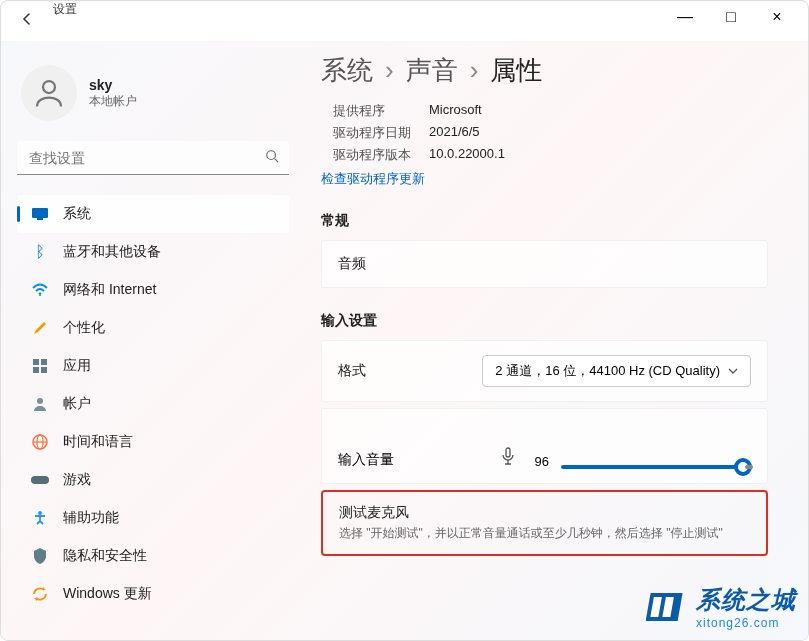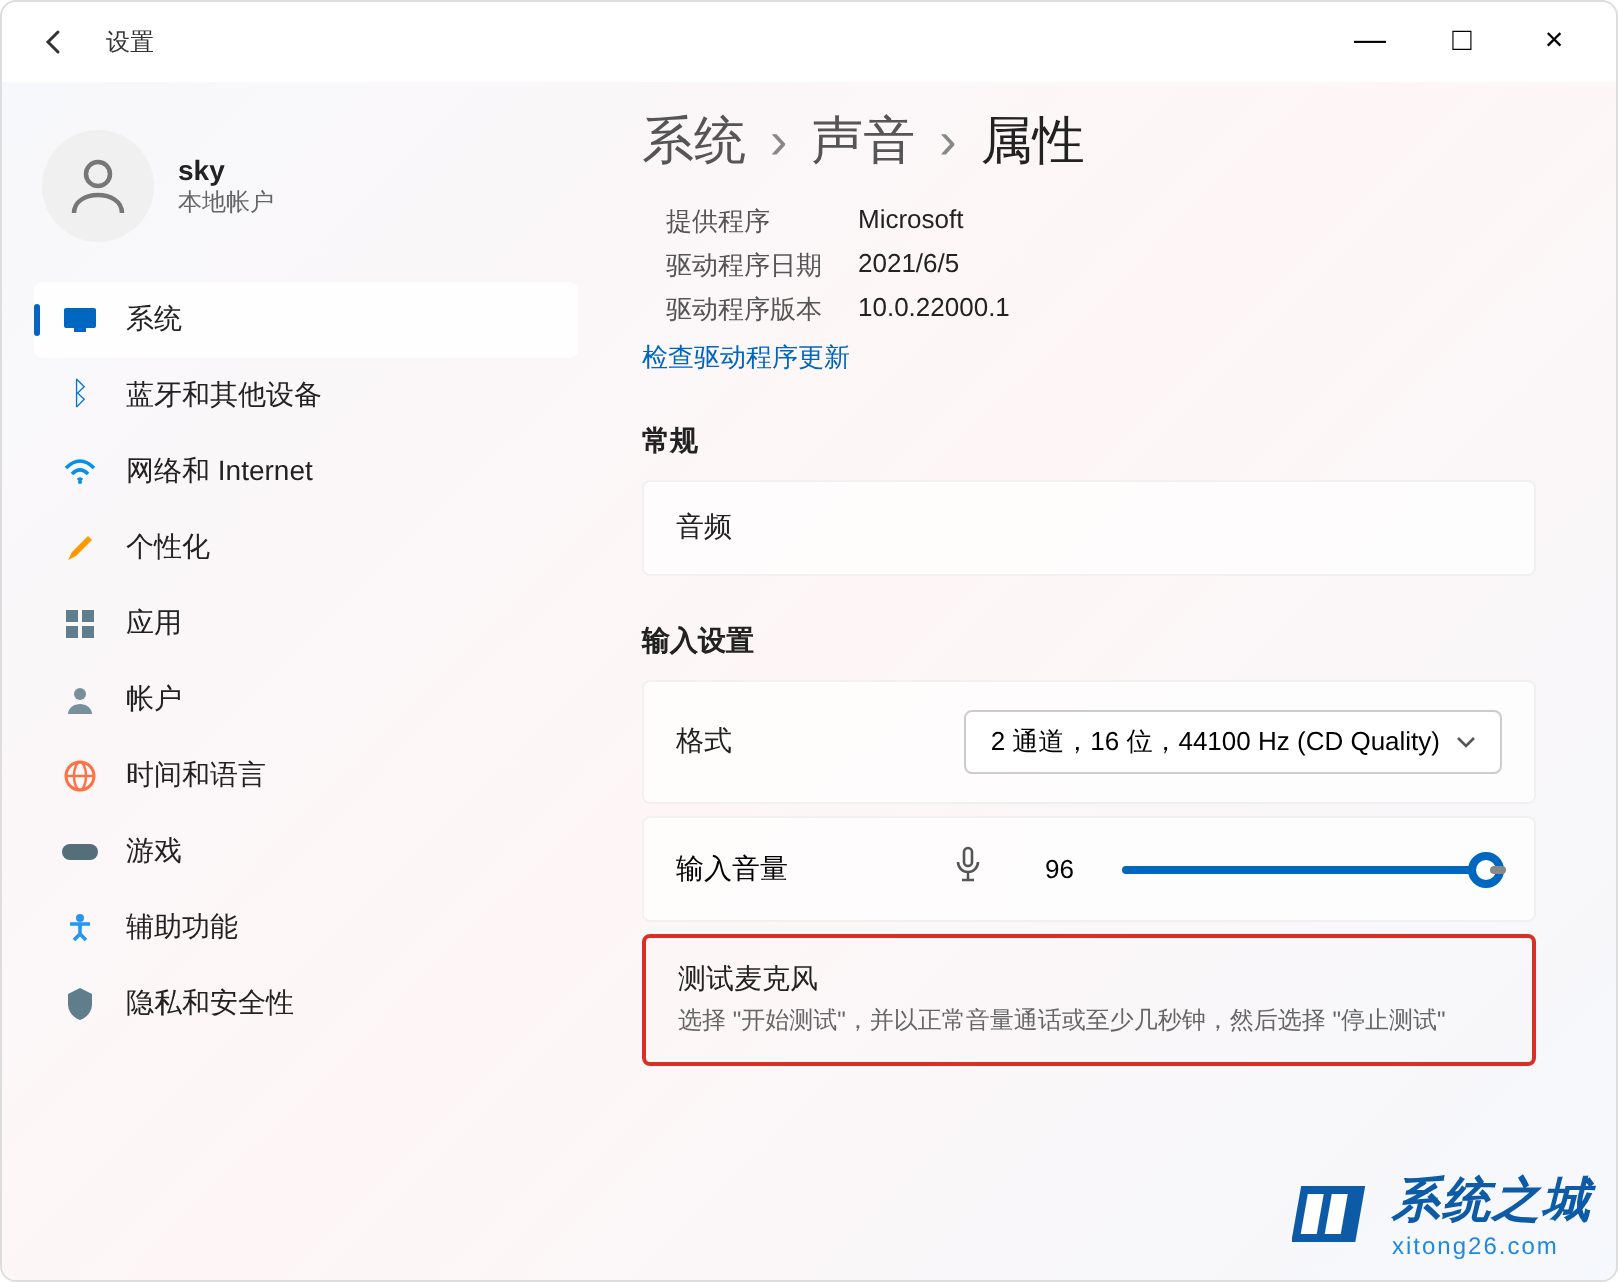--- a/index.html
+++ b/index.html
@@ -1,18 +1,18 @@
 <!DOCTYPE html>
 <html><head>
   <meta charset="utf-8">
   <style>
     * { box-sizing: border-box; margin: 0; padding: 0; font-family: "Segoe UI", "Microsoft YaHei", sans-serif; }
     body { width: 809px; height: 641px; background: #fff; overflow: hidden; position: relative; border: 1px solid #ddd; border-radius: 8px; }
     
-    .titlebar { height: 40px; display: flex; align-items: center; padding: 12px 8px; }
+    .titlebar { height: 40px; display: flex; padding: 0 8px; }
     .back-btn { width: 36px; height: 36px; display: flex; align-items: center; justify-content: center; cursor: pointer; border-radius: 4px; }
     .app-title { margin-left: 8px; font-size: 12px; color: #333; }
     .win-controls { margin-left: auto; display: flex; }
     .win-btn { width: 46px; height: 32px; display: flex; align-items: center; justify-content: center; cursor: pointer; }
     
     .content { display: flex; height: calc(100% - 40px); background: linear-gradient(135deg, #f7f8fb 0%, #fef6f6 50%, #f5f8fc 100%); }
     
     .sidebar { width: 300px; padding: 16px 12px 16px 16px; display: flex; flex-direction: column; }
     .user-block { display: flex; align-items: center; gap: 12px; margin: 8px 4px 20px 4px; }
     .avatar { width: 56px; height: 56px; border-radius: 50%; background: #f0f0f0; display: flex; align-items: center; justify-content: center; }
@@ -48,21 +48,21 @@
     .section-title { font-size: 14px; font-weight: 600; margin: 24px 0 10px 0; color: #222; }
     
     .card { background: rgba(255,255,255,0.7); border: 1px solid rgba(0,0,0,0.05); border-radius: 4px; padding: 14px 16px; margin-bottom: 6px; }
     .card-row { display: flex; align-items: center; }
     .card-left { flex: 1; }
     .card-title { font-size: 14px; color: #222; }
     .card-sub { font-size: 12px; color: #666; margin-top: 2px; }
     .card-btn { padding: 6px 26px; background: #fff; border: 1px solid #ccc; border-radius: 4px; font-size: 13px; cursor: pointer; }
     .dropdown { display: flex; align-items: center; gap: 8px; padding: 6px 12px; background: #fff; border: 1px solid #ccc; border-radius: 4px; font-size: 13px; cursor: pointer; min-width: 260px; justify-content: space-between; }
     
-    .vol-row { display: flex; align-items: center; gap: 24px; }
+    .vol-row { display: flex; align-items: flex-end; gap: 12px; margin-top: 24px; }
     .vol-row .lbl { flex: 1; font-size: 14px; }
     .mic-ico { color: #555; }
     .vol-val { font-size: 13px; min-width: 22px; text-align: right; }
     .slider-track { flex: 0 0 190px; height: 4px; background: #0067c0; border-radius: 2px; position: relative; }
     .slider-track::after { content: ""; position: absolute; right: -2px; top: 50%; transform: translateY(-50%); height: 4px; width: 8px; background: #888; border-radius: 2px; }
     .slider-thumb { position: absolute; left: 96%; top: 50%; transform: translate(-50%,-50%); width: 18px; height: 18px; border-radius: 50%; background: #fff; border: 4px solid #0067c0; }
     
     .test-card { border: 2px solid #d93025; border-radius: 4px; padding: 12px 16px; }
     .test-card .t { font-size: 14px; color: #222; margin-bottom: 2px; }
     .test-card .s { font-size: 12px; color: #666; line-height: 1.5; }
@@ -97,20 +97,29 @@
             <circle cx="12" cy="8" r="4" fill="none" stroke="#777" stroke-width="1.5"></circle>
             <path d="M4 21c0-4 4-6 8-6s8 2 8 6" fill="none" stroke="#777" stroke-width="1.5"></path>
           </svg>
       </div>
       <div class="user-info">
         <div class="name">sky</div>
         <div class="type">本地帐户</div>
       </div>
     </div>
 
+    <div class="search-box">
+      <input type="text" placeholder="查找设置" style="">
+      <span class="si">
+        <svg width="14" height="14" viewBox="0 0 16 16">
+            <circle cx="7" cy="7" r="5" fill="none" stroke="#666" stroke-width="1.3"></circle>
+            <line x1="11" y1="11" x2="15" y2="15" stroke="#666" stroke-width="1.3"></line>
+          </svg>
+      </span>
+    </div>
 
     <div class="nav">
       <div class="nav-item active">
         <span class="nav-icon">
             <svg width="16" height="14" viewBox="0 0 16 14">
               <rect x="0" y="1" width="16" height="10" rx="1" fill="#0067c0"></rect>
               <rect x="5" y="11" width="6" height="2" fill="#0067c0"></rect>
             </svg>
           </span>
         <span>系统</span>
@@ -183,20 +192,29 @@
           </span>
         <span>辅助功能</span>
       </div>
       <div class="nav-item">
         <span class="nav-icon">
             <svg width="14" height="16" viewBox="0 0 14 16">
               <path d="M7 0 L13 3 V8 C13 12 10 15 7 16 C4 15 1 12 1 8 V3 Z" fill="#607d8b"></path>
             </svg>
           </span>
         <span>隐私和安全性</span>
+      </div>
+      <div class="nav-item">
+        <span class="nav-icon">
+            <svg width="16" height="16" viewBox="0 0 16 16">
+              <path d="M2 8a6 6 0 0 1 10-4M14 8a6 6 0 0 1-10 4" stroke="#ff9800" stroke-width="1.8" fill="none"></path>
+              <path d="M11 1v3h3M5 15v-3H2" fill="#ff9800"></path>
+            </svg>
+          </span>
+        <span>Windows 更新</span>
       </div>
     </div>
   </div>
 
   <div class="main">
     <div class="breadcrumb">
       <span class="crumb-link">系统</span>
       <span class="sep">›</span>
       <span class="crumb-link">声音</span>
       <span class="sep">›</span>

